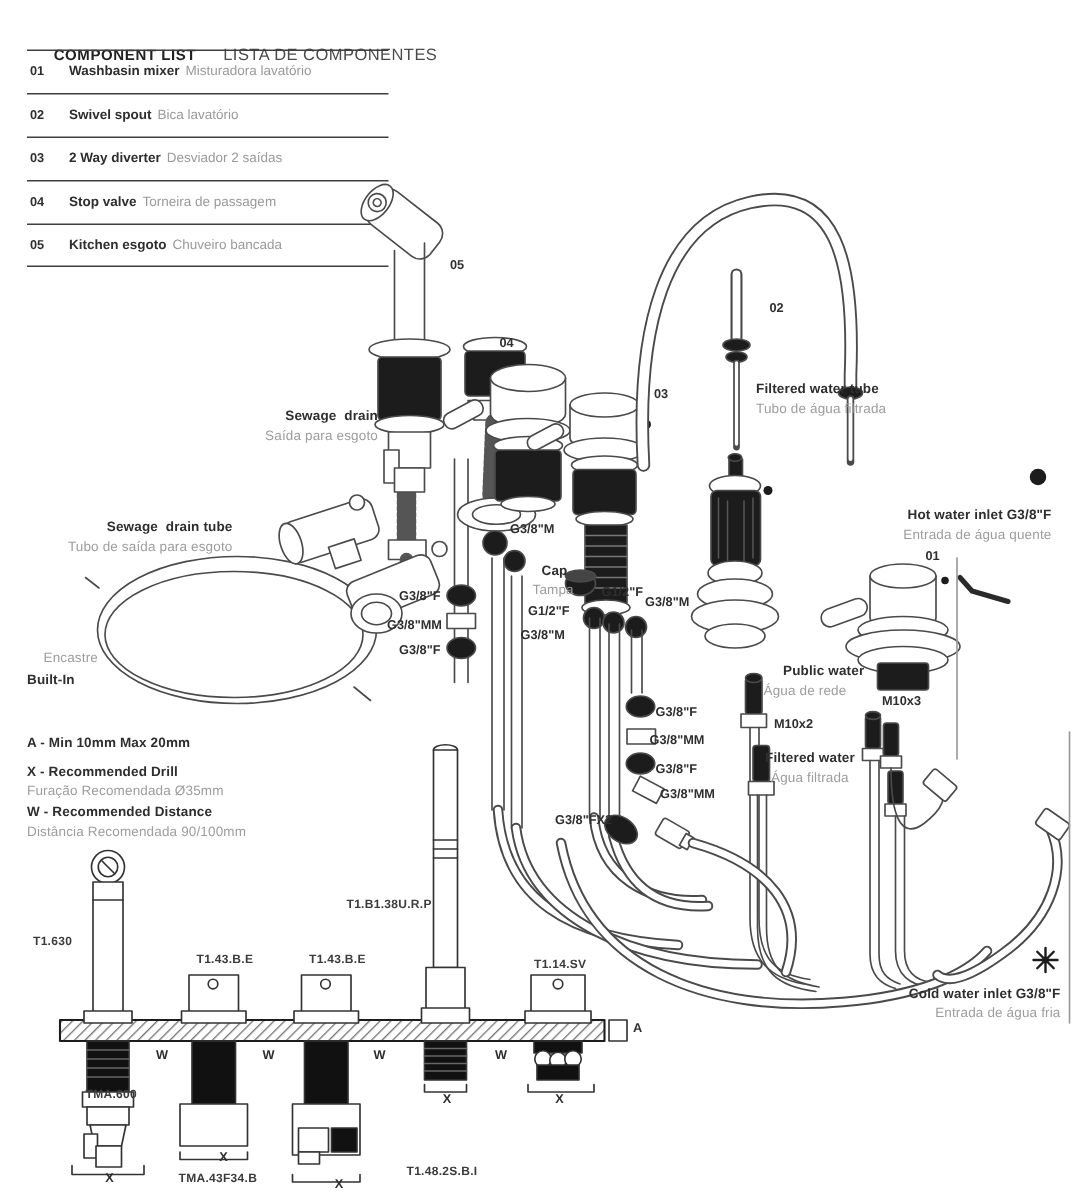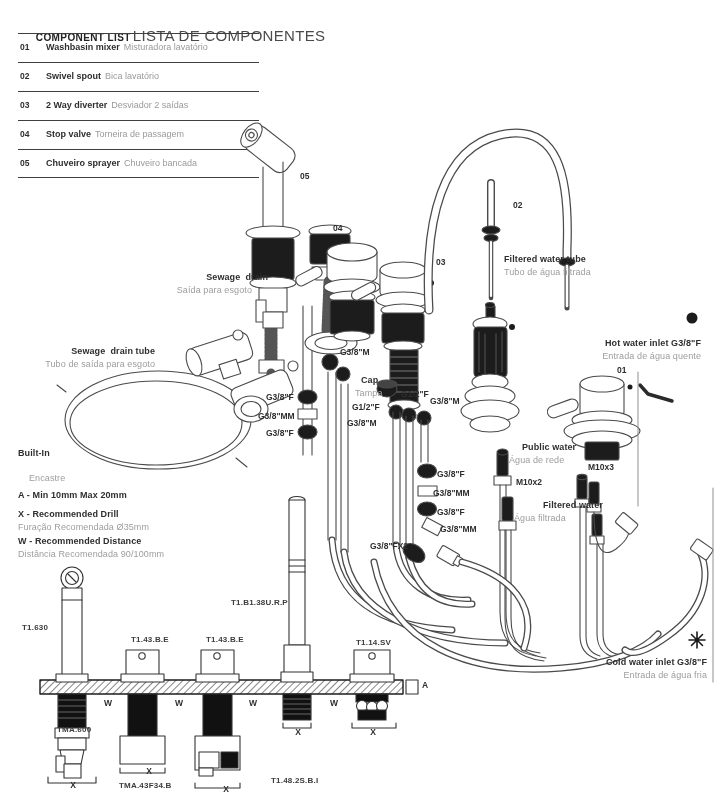--- a/index.html
+++ b/index.html
@@ -1,20 +1,20 @@
 <!DOCTYPE html>
 <html><head>
 <meta charset="utf-8">
 <style>
   html,body{margin:0;padding:0;background:#fff;}
   .page{position:relative;width:728px;height:800px;background:#fff;overflow:hidden;
         font-family:"Liberation Sans","DejaVu Sans",sans-serif;color:#2e2e2e;}
   .header{position:absolute;left:18px;top:9px;white-space:pre;}
   .hdr-title{font-weight:bold;font-size:10px;letter-spacing:.4px;color:#222;}
-  .hdr-sub{font-size:15px;letter-spacing:.3px;color:#4a4a4a;margin-left:2px;}
+  .hdr-sub{font-size:11px;letter-spacing:.3px;color:#4a4a4a;margin-left:18px;}
   .ctable{position:absolute;left:18px;top:33px;width:241px;border-bottom:1px solid #3f3f3f;z-index:1;}
   .crow{display:flex;align-items:baseline;border-top:1px solid #3f3f3f;padding:9px 0 9px 2px;font-size:9px;line-height:1.1;}
   .cnum{font-weight:bold;font-size:8.5px;width:26px;color:#2e2e2e;flex:0 0 26px;}
   .cen{font-weight:bold;color:#2e2e2e;white-space:pre;}
   .cpt{color:#9a9a9a;margin-left:4px;white-space:pre;text-align:right;}
   .art{position:absolute;left:0;top:0;z-index:2;}
   .labels{position:absolute;left:0;top:0;width:728px;height:800px;z-index:3;pointer-events:none;}
   .lb{position:absolute;white-space:pre;line-height:1;color:#2e2e2e;}
   .lb.num{font-size:8.5px;font-weight:bold;}
   .lb.en{font-size:9px;font-weight:bold;letter-spacing:.1px;}
@@ -48,21 +48,21 @@
         <span class="cen">2 Way diverter</span>
         <span class="cpt">Desviador 2 saídas</span>
       </div>
       <div class="crow">
         <span class="cnum">04</span>
         <span class="cen">Stop valve</span>
         <span class="cpt">Torneira de passagem</span>
       </div>
       <div class="crow">
         <span class="cnum">05</span>
-        <span class="cen">Chuveiro sprayer</span>
+        <span class="cen">Kitchen esgoto</span>
         <span class="cpt">Chuveiro bancada</span>
       </div>
     </div>
 
   <svg class="art" width="728" height="800" viewBox="0 0 728 800">
     <defs>
       <pattern id="hatch" patternUnits="userSpaceOnUse" width="5" height="5" patternTransform="rotate(45)">
         <rect width="5" height="5" fill="#ffffff"></rect>
         <line x1="0" y1="0" x2="0" y2="5" stroke="#777" stroke-width="1.8"></line>
       </pattern>
@@ -342,38 +342,38 @@
       </g>
     </g>
   </svg>
 
   <div class="labels" id="labels">
       <div class="lb num" style="top: 172px; left: 300px;">05</div>
       <div class="lb num" style="top: 224px; left: 333px;">04</div>
       <div class="lb num" style="top: 258px; left: 436px;">03</div>
       <div class="lb num" style="top: 201px; left: 513px;">02</div>
       <div class="lb num" style="top: 366px; left: 617px;">01</div>
-      <div class="lb en" style="top: 273px; right: 460px; text-align: center;">Sewage  drain</div>
+      <div class="lb en" style="top: 273px; right: 476px; text-align: center;">Sewage  drain</div>
       <div class="lb pt" style="top: 286px; right: 476px; text-align: center;">Saída para esgoto</div>
       <div class="lb en" style="top: 347px; right: 573px;">Sewage  drain tube</div>
       <div class="lb pt" style="top: 360px; right: 573px;">Tubo de saída para esgoto</div>
       <div class="lb en" style="top: 255px; left: 504px;">Filtered water tube</div>
       <div class="lb pt" style="top: 268px; left: 504px;">Tubo de água filtrada</div>
       <div class="lb en" style="top: 339px; right: 27px;">Hot water inlet G3/8"F</div>
       <div class="lb pt" style="top: 352px; right: 27px;">Entrada de água quente</div>
       <div class="lb en" style="top: 443px; left: 522px;">Public water</div>
       <div class="lb pt" style="top: 456px; left: 509px;">Água de rede</div>
       <div class="lb spec" style="top: 478px; left: 516px;">M10x2</div>
       <div class="lb spec" style="top: 463px; left: 588px;">M10x3</div>
-      <div class="lb en" style="top: 501px; left: 543px;">Filtered water</div>
+      <div class="lb en" style="top: 501px; left: 510px;">Filtered water</div>
       <div class="lb pt" style="top: 514px; left: 514px;">Água filtrada</div>
       <div class="lb en" style="top: 658px; right: 21px;">Cold water inlet G3/8"F</div>
       <div class="lb pt" style="top: 671px; right: 21px;">Entrada de água fria</div>
       <div class="lb en" style="top: 449px; left: 18px;">Built-In</div>
-      <div class="lb pt" style="top: 474px; left: 18px; padding-left: 11px;">Encastre</div>
+      <div class="lb pt" style="top: 434px; left: 18px; padding-left: 11px;">Encastre</div>
       <div class="lb en" style="top: 491px; left: 18px;">A - Min 10mm Max 20mm</div>
       <div class="lb en" style="top: 510px; left: 18px;">X - Recommended Drill</div>
       <div class="lb pt" style="top: 523px; left: 18px;">Furação Recomendada Ø35mm</div>
       <div class="lb en" style="top: 537px; left: 18px;">W - Recommended Distance</div>
       <div class="lb pt" style="top: 550px; left: 18px;">Distância Recomendada 90/100mm</div>
       <div class="lb spec" style="top: 348px; left: 340px;">G3/8"M</div>
       <div class="lb en" style="top: 376px; left: 361px;">Cap</div>
       <div class="lb pt" style="top: 389px; left: 355px;">Tampa</div>
       <div class="lb spec" style="top: 390px; left: 401px;">G1/2"F</div>
       <div class="lb spec" style="top: 397px; left: 430px;">G3/8"M</div>

